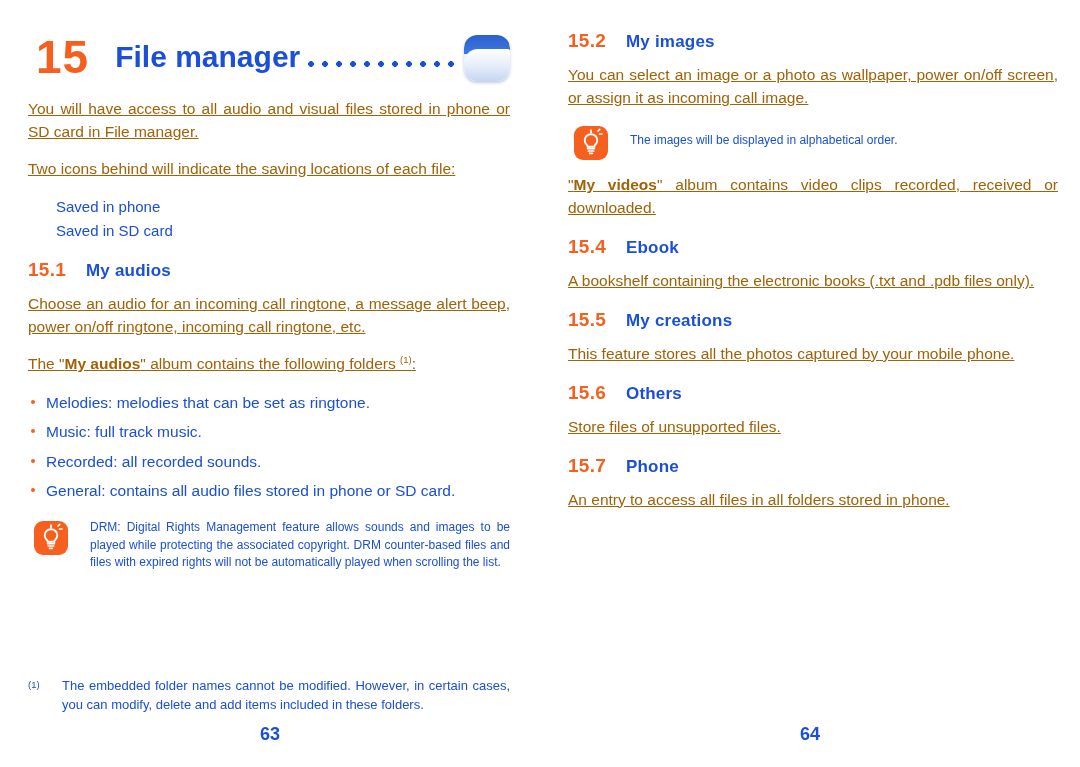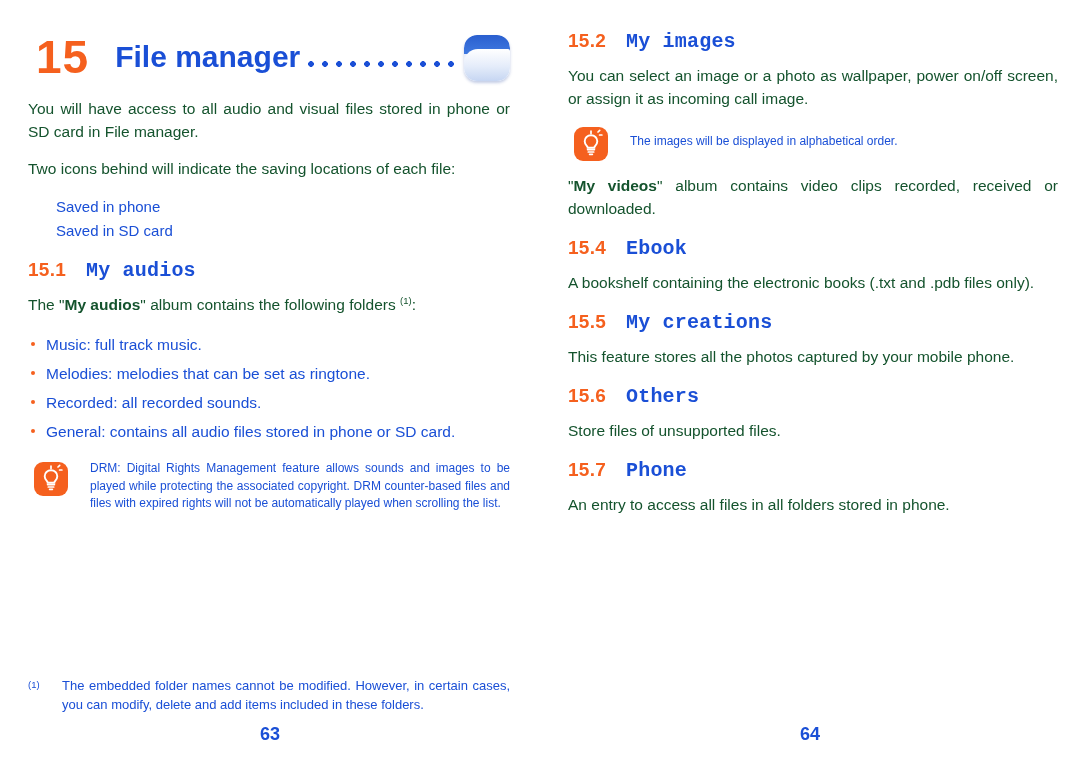--- a/index.html
+++ b/index.html
@@ -94,21 +94,22 @@
     background: linear-gradient(180deg, #ffffff 0%, #e4ecfa 55%, #c6d6f2 100%);
     border-radius: 14px 2px 13px 13px;
   }
 
   
   p.body {
     font-size: 15.5px;
     line-height: 1.48;
     margin: 0 0 14px 0;
     text-align: justify;
-    color: #14532d;
+    color: #a16207;
+    text-decoration: underline;
   }
   .indent-line {
     font-size: 15px;
     line-height: 1.62;
     margin: 0 0 0 28px;
     color: #1a4fd6;
   }
   .indent-block { margin-bottom: 14px; }
 
   
@@ -119,24 +120,23 @@
   }
   .section-num {
     color: #f5601e;
     font-size: 19px;
     font-weight: bold;
     min-width: 58px;
     letter-spacing: 0.3px;
   }
   .section-title {
     color: #1a4fd6;
-    font-size: 20px;
+    font-size: 17px;
     font-weight: bold;
     letter-spacing: 0.2px;
-    font-family: Liberation Mono, monospace;
   }
 
   
   ul.bullets {
     list-style: none;
     margin: 0 0 14px 0;
     padding: 0;
   }
   ul.bullets li {
     position: relative;
@@ -235,26 +235,27 @@
     <div class="indent-block">
       <div class="indent-line">Saved in phone</div>
       <div class="indent-line">Saved in SD card</div>
     </div>
 
     <div class="section-head">
       <span class="section-num">15.1</span>
       <span class="section-title">My audios</span>
     </div>
 
+    <p class="body">Choose an audio for an incoming call ringtone, a message alert beep, power on/off ringtone, incoming call ringtone, etc.</p>
 
     <p class="body"><span>The "</span><b>My audios</b><span>" album contains the following folders </span><sup>(1)</sup><span>:</span></p>
 
     <ul class="bullets">
+      <li>Melodies: melodies that can be set as ringtone.</li>
       <li>Music: full track music.</li>
-      <li>Melodies: melodies that can be set as ringtone.</li>
       <li>Recorded: all recorded sounds.</li>
       <li>General: contains all audio files stored in phone or SD card.</li>
     </ul>
 
     <div class="note">
       <span class="tip-icon">
         <svg width="34" height="34" viewBox="0 0 34 34" aria-hidden="true">
           <path d="M17 8.2c-3.6 0-6.3 2.7-6.3 6.0 0 2.2 1.1 3.5 2.0 4.6 0.6 0.8 1.0 1.3 1.0 2.0h6.6c0-0.7 0.4-1.2 1.0-2.0 0.9-1.1 2.0-2.4 2.0-4.6 0-3.3-2.7-6.0-6.3-6.0z" fill="none" stroke="#ffffff" stroke-width="1.9"></path>
           <line x1="13.6" y1="22.6" x2="20.4" y2="22.6" stroke="#ffffff" stroke-width="1.7" stroke-linecap="round"></line>
           <line x1="14.3" y1="25.0" x2="19.7" y2="25.0" stroke="#ffffff" stroke-width="1.7" stroke-linecap="round"></line>

